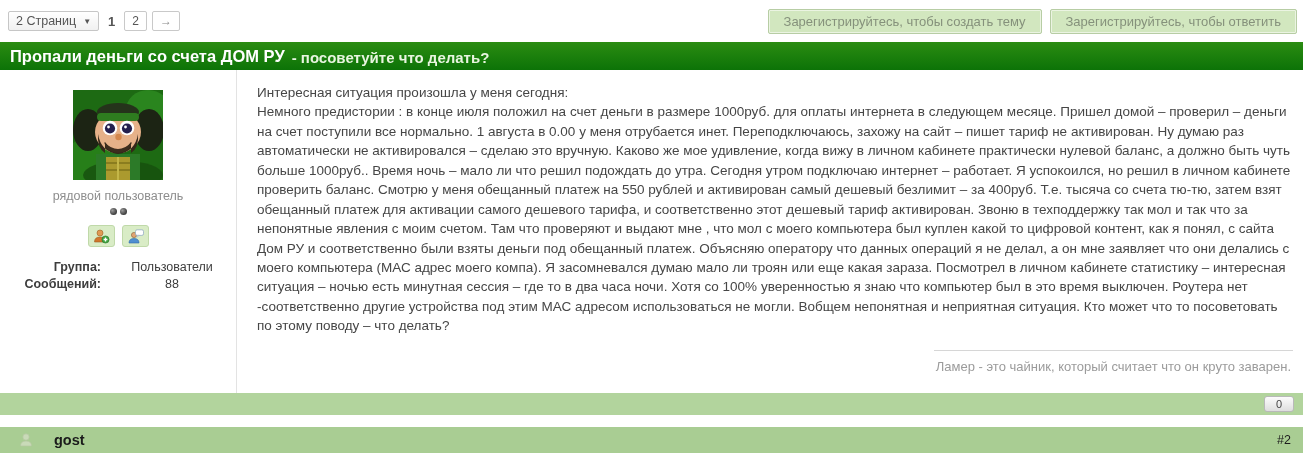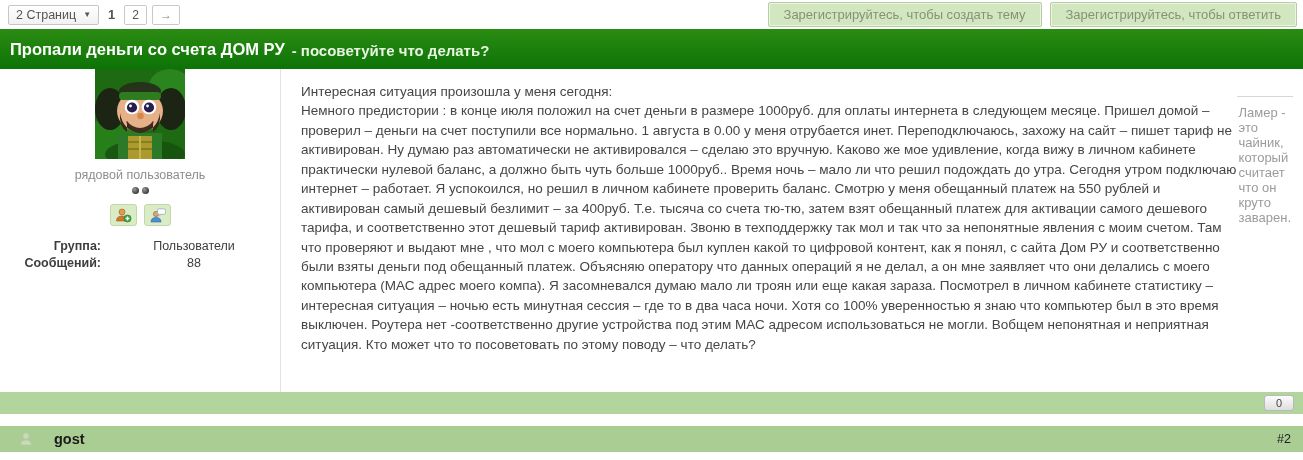--- a/index.html
+++ b/index.html
@@ -1,64 +1,64 @@
 <!DOCTYPE html>
 <html><head>
 <meta charset="utf-8">
 <style>
   * { box-sizing: border-box; margin: 0; padding: 0; }
   html,body { width:1303px; height:460px; background:#fff; overflow:hidden;
     font-family:"Liberation Sans", sans-serif; }
 
   
-  .topbar { height:29px; display:flex; justify-content:space-between; align-items:center;
+  .topbar { height:42px; display:flex; justify-content:space-between; align-items:center;
     padding:0 6px 0 8px; background:#fff; }
   .pager { display:flex; align-items:center; gap:5px; }
   .page-dropdown { display:flex; align-items:center; gap:7px; border:1px solid #c6c6c6;
     background:linear-gradient(#ffffff,#f1f1f1); border-radius:2px; padding:2px 7px;
     font-size:12.5px; color:#555; cursor:pointer; }
   .page-dropdown .caret { font-size:8px; color:#555; }
   .page-current { font-weight:bold; color:#555; font-size:13px; padding:0 4px; }
   .page-box { border:1px solid #c9c9c9; background:#fff; border-radius:2px; padding:2px 7px;
     font-size:12px; color:#555; cursor:pointer; }
   .page-next { color:#8a8a8a; }
   .reg-buttons { display:flex; gap:8px; }
   .reg-btn { background:#d2e7bf; border:1px solid #b7cda4; box-shadow: inset 0 0 0 1px rgba(255,255,255,.55);
     border-radius:2px; color:#85917b; font-size:13px; padding:4px 15px; cursor:pointer; }
 
   
-  .titlebar { height:40px; background:linear-gradient(#2b8c12,#0c7307);
+  .titlebar { height:28px; background:linear-gradient(#2b8c12,#0c7307);
     display:flex; align-items:center; gap:7px; padding:0 10px; }
   .topic-title { color:#fff; font-weight:bold; font-size:16.5px; white-space:nowrap; }
   .topic-sub { color:#e8f5e0; font-weight:bold; font-size:15px; padding-top:3px; white-space:nowrap; }
 
   
   .post-header { height:26px; background:#a9cd93; display:flex; align-items:center; padding:0 12px; }
   .user-sil { width:16px; height:16px; margin:0 4px 0 6px; flex:0 0 auto; }
   .author { font-weight:bold; font-size:14.5px; color:#1b1b1b; margin-left:16px; }
   .posted { font-weight:bold; font-size:12px; color:#7b8870; margin-left:12px; }
   .post-num { margin-left:auto; font-size:12.5px; color:#1c1c1c; }
 
   
   .post-main { display:flex; height:323px; overflow:hidden; background:#fff; }
-  .sidebar { width:281px; flex:0 0 auto; border-right:1px solid #e3e3e3; text-align:center; padding-top:0; }
+  .sidebar { width:237px; flex:0 0 auto; border-right:1px solid #e3e3e3; text-align:center; padding-top:20px; }
   .avatar { width:90px; height:90px; margin:0 auto; display:block; }
   .user-title { margin-top:9px; color:#8d8d8d; font-size:12.5px; }
   .pips { margin-top:5px; display:flex; justify-content:center; gap:3px; }
   .pip { width:7px; height:7px; border-radius:50%;
     background:radial-gradient(circle at 35% 35%, #9a9a9a, #3c3c3c 70%); }
   .icon-row { margin-top:10px; display:flex; justify-content:center; gap:7px; }
   .mini-btn { width:27px; height:22px; border-radius:3px; background:#d9ecc6; border:1px solid #c0d9a9;
     display:flex; align-items:center; justify-content:center; cursor:pointer; }
   .profile { margin-top:13px; display:grid; grid-template-columns: 108px auto; row-gap:3px;
     font-size:12.5px; color:#3d3d3d; }
   .profile .lbl { font-weight:bold; text-align:right; padding-right:7px; }
   .profile .val { text-align:center; }
 
-  .content { flex:1 1 auto; padding:13px 10px 0 20px; display:flex; flex-direction:row; }
+  .content { flex:1 1 auto; padding:13px 10px 0 20px; display:flex; flex-direction:column;align-items:flex-end; }
   .post-text { font-size:13.5px; color:#464646; line-height:1.44; white-space:pre-line; }
   .signature { margin-top:14px; border-top:1px solid #d6d6d6; padding:8px 2px 0 2px;
     color:#9b9b9b; font-size:13px; }
 
   .post-footer { height:22px; background:#b2d49d; display:flex; align-items:center;
     justify-content:flex-end; padding:0 9px; }
   .rating-btn { background:linear-gradient(#fcfcfc,#dedede); border:1px solid #b9b9b9; border-radius:3px;
     font-size:11px; color:#454545; padding:1px 10px; min-width:30px; text-align:center; cursor:pointer; }
 
   .gap { height:12px; background:#fff; }

